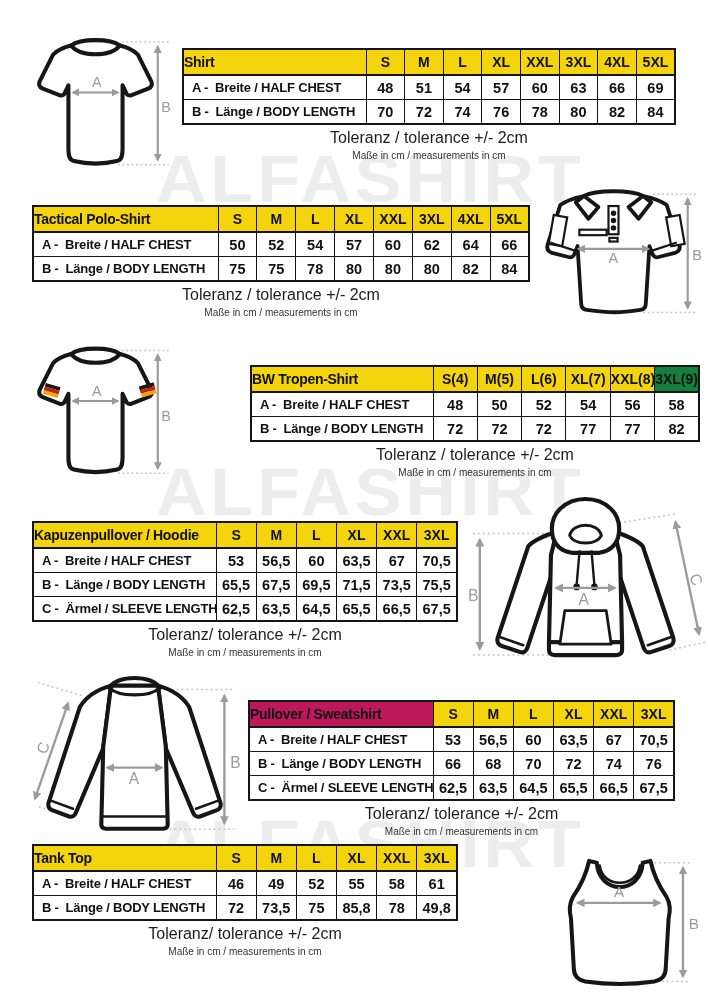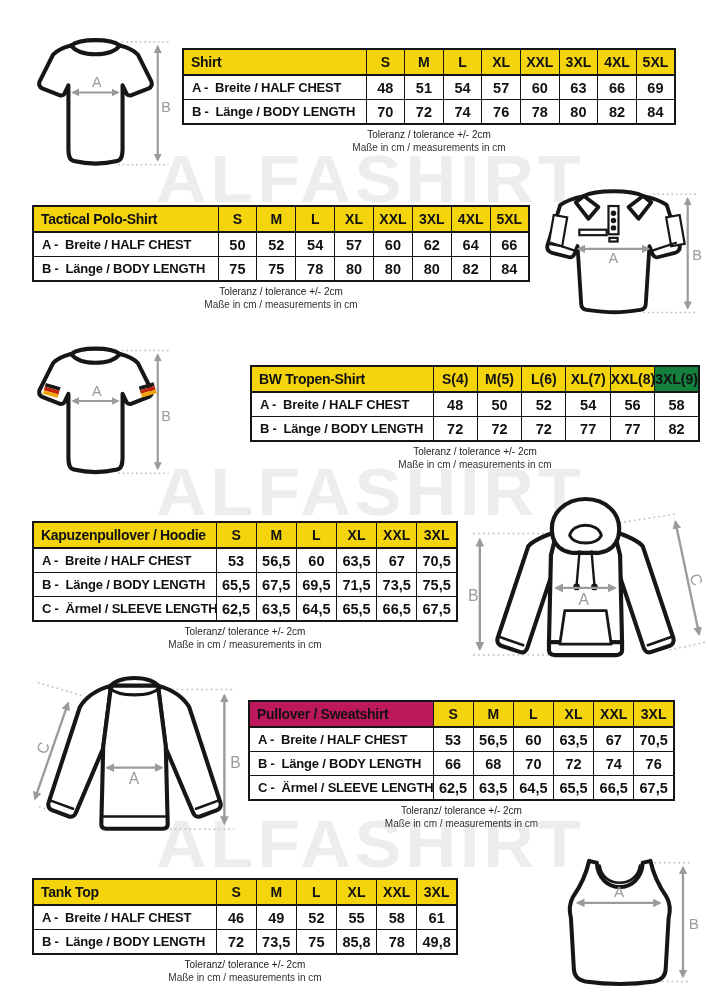--- a/index.html
+++ b/index.html
@@ -8,27 +8,27 @@
   .wm{position:absolute;left:156px;font-family:"Liberation Sans",sans-serif;font-weight:bold;
       font-size:70px;letter-spacing:4px;color:#ededed;line-height:1;user-select:none;
       transform:scaleY(.96);transform-origin:top left;white-space:nowrap;}
   .tablewrap{position:absolute;}
   table.sizetable{border-collapse:collapse;table-layout:fixed;width:100%;background:#fff;
       border:2.4px solid #151515;}
   table.sizetable th,table.sizetable td{border:1.6px solid #151515;color:#111;padding:0;
       text-align:center;vertical-align:middle;overflow:hidden;white-space:nowrap;}
   table.sizetable thead th{font-weight:bold;font-size:14px;height:24px;
       border-bottom:2.2px solid #151515;}
-  table.sizetable th.t-title{text-align:left;padding-left:7px;letter-spacing:-0.3px;font-size:14px;}
+  table.sizetable th.t-title{text-align:left;letter-spacing:-0.3px;font-size:14px;}
   table.sizetable tbody td{height:23px;}
   table.sizetable td.lbl{text-align:left;padding-left:8px;font-weight:bold;font-size:13px;
       letter-spacing:-0.2px;white-space:pre;}
   table.sizetable td.val{font-weight:bold;font-size:14.5px;}
   .tfoot{margin-top:3px;text-align:center;line-height:1.3;}
-  .tol{font-size:10px;color:#1c1c1c;}
+  .tol{font-size:16px;color:#1c1c1c;}
   .units{font-size:10px;color:#333;}
   svg.garment{position:absolute;overflow:visible;}
   .dimtxt{font-family:"Liberation Sans",sans-serif;font-size:16px;fill:#9b9b9b;}
 </style>
 </head>
 <body>
 
 <div class="canvas">
 
   <div class="wm" style="top:145px">ALFASHIRT</div>
@@ -465,21 +465,21 @@
             <td class="val">67,5</td>
           </tr>
         </tbody>
       </table>
       <div class="tfoot">
         <div class="tol">Toleranz/ tolerance +/- 2cm</div>
         <div class="units">Maße in cm / measurements in cm</div>
       </div>
     </div>
 
-  <div class="tablewrap" style="left:32px;top:878px;width:426px">
+  <div class="tablewrap" style="left:32px;top:844px;width:426px">
       <table class="sizetable">
         <colgroup>
           <col style="width: 183px;">
           <col>
           <col>
           <col>
           <col>
           <col>
           <col>
         </colgroup>

